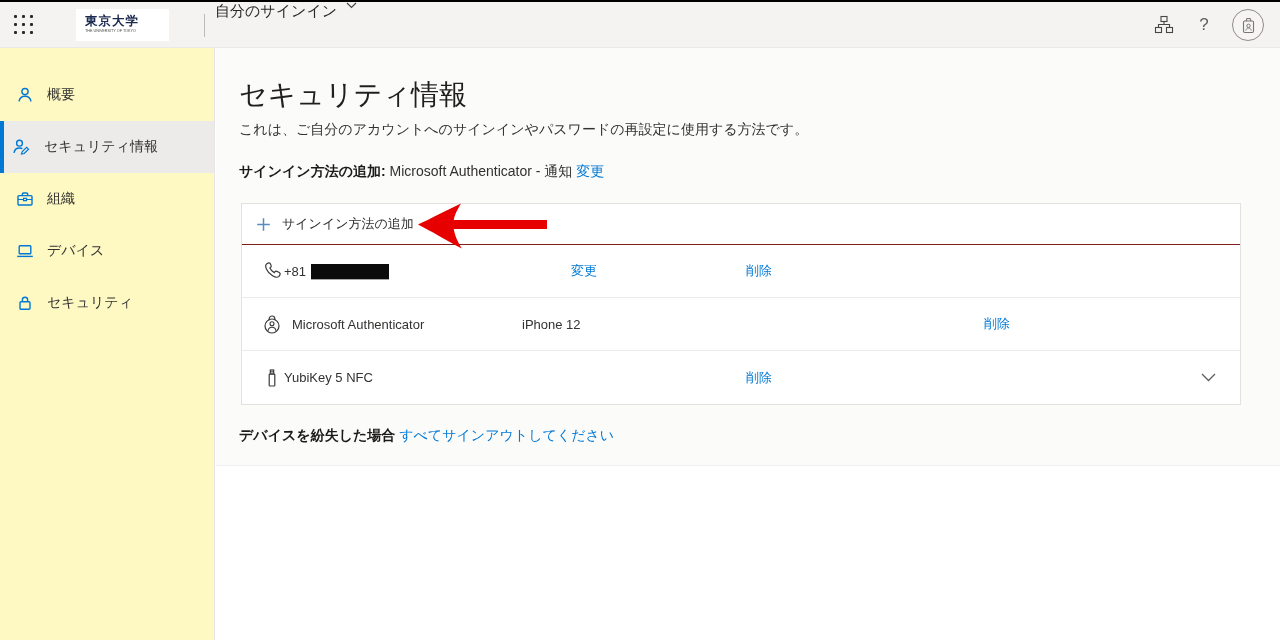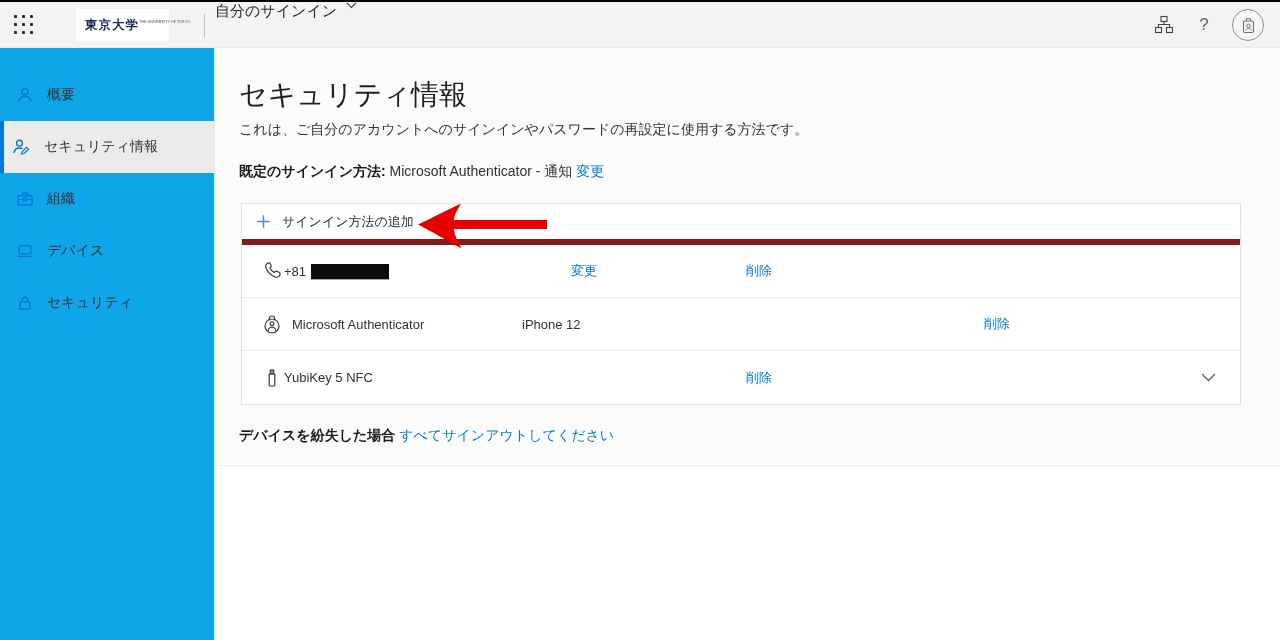--- a/index.html
+++ b/index.html
@@ -10,54 +10,54 @@
 
   
   .header { position:absolute; left:0; top:2px; width:1280px; height:46px;
     background:#f4f3f2; border-bottom:1px solid rgba(0,0,0,0.04); z-index:5; }
   .waffle { position:absolute; left:12px; top:11px; width:24px; height:24px;
     display:grid; grid-template-columns:repeat(3,4px); grid-template-rows:repeat(3,4px);
     gap:4px; place-content:center; cursor:pointer; }
   .waffle span { width:3.4px; height:3.4px; background:#2b2a29; border-radius:1px; }
   .logo-box { position:absolute; left:76px; top:7px; width:93px; height:32px; background:#fff;
     display:flex; align-items:center; padding:2px 5px; gap:4px; }
-  .logo-text { display:flex; flex-direction:row; line-height:1;justify-content:center; }
+  .logo-text { display:flex; flex-direction:column; line-height:1;justify-content:center; }
   .logo-title { font-size:12.5px; font-weight:bold; color:#1d2a50; letter-spacing:1px; white-space:nowrap; }
   .logo-sub { font-size:6px; color:#4a4a48; transform:scale(0.62); transform-origin:left top; white-space:nowrap; margin-top:1px; }
   .header-sep { position:absolute; left:204px; top:12px; width:1px; height:23px; background:#bdbbb9; }
   .page-title-wrap { position:absolute; left:215px; top:0; height:46px; display:flex; gap:9px; cursor:pointer; }
   .page-title { font-size:15px; color:#2b2a29; }
   .hdr-right { position:absolute; right:0; top:0; height:46px; display:flex; align-items:center; }
   .hdr-icon { width:40px; height:46px; display:flex; align-items:center; justify-content:center; cursor:pointer; }
   .help-glyph { font-size:17px; font-weight:300; color:#605e5c; }
   .avatar { width:32px; height:32px; border-radius:50%; border:1px solid #8f8b87; background:#f6f5f4;
     display:flex; align-items:center; justify-content:center; margin:0 16px 0 8px; cursor:pointer; }
 
   
-  .sidebar { position:absolute; left:0; top:48px; width:215px; height:592px; background:#0ea5e9;
+  .sidebar { position:absolute; left:0; top:48px; width:215px; height:592px; background:#fef9c3;
     border-right:1px solid #e6e5e3; padding-top:21px; z-index:4; }
   .side-item { height:52px; display:flex; align-items:center; gap:13px; padding-left:12px;
     border-left:4px solid transparent; cursor:pointer; font-size:14px; color:#323130; }
   .side-item.active { background:#edebe9; border-left-color:#0078d4; padding-left:8px; }
   .side-item svg { flex:0 0 auto; }
 
   
   .content { position:absolute; left:216px; top:48px; width:1064px; height:592px; background:#fbfbfa; }
   .content-lower { position:absolute; left:0; top:417px; width:100%; height:175px; background:#fff;
     border-top:1px solid #f0efee; }
   .main-title { position:absolute; left:23px; top:28px; font-size:28px; font-weight:300; color:#201f1e; }
   .main-desc { position:absolute; left:23px; top:73px; font-size:14px; color:#343332; }
   .default-line { position:absolute; left:23px; top:115px; font-size:14px; color:#323130; }
   .default-line b { font-weight:700; color:#1b1a19; }
   .link { color:#0078d4; text-decoration:none; cursor:pointer; }
 
   .methods-table { position:absolute; left:25px; top:155px; width:1000px; background:#fff;
     border:1px solid #e3e2e0; }
   .add-row { height:41px; display:flex; align-items:center; gap:11px; padding-left:14px;
-    border-bottom:6px solid #7f1d1d; cursor:pointer; }
+    border-bottom:1px solid #7f1d1d; cursor:pointer; }
   .add-label { font-size:13px; color:#323130; }
   .method-row { height:53px; display:flex; align-items:center; border-bottom:1px solid #ecebea; font-size:13px; }
   .method-row:last-child { border-bottom:none; }
   .cell-icon { width:24px; margin-left:18px; display:flex; justify-content:center; }
   .cell-name { width:230px; margin-left:8px; color:#333231; }
   .cell-value { width:287px; color:#333231; display:flex; align-items:center; }
   .cell-change { width:175px; }
   .cell-delete { width:175px; }
   .cell-chevron { flex:1; display:flex; justify-content:flex-end; padding-right:24px; cursor:pointer; }
   .redacted { display:inline-block; width:78px; height:15px; background:#0b0b0b; margin-left:5px;
@@ -169,21 +169,21 @@
   </div>
 </div>
 
 <div class="content">
   <div class="content-lower"></div>
 
   <div class="main-title">セキュリティ情報</div>
   <div class="main-desc">これは、ご自分のアカウントへのサインインやパスワードの再設定に使用する方法です。</div>
 
   <div class="default-line">
-    <b>既定のサインイン方法:</b><span> Microsoft Authenticator - 通知 </span><a class="link">変更</a>
+    <b>サインイン方法の追加:</b><span> Microsoft Authenticator - 通知 </span><a class="link">変更</a>
   </div>
 
   <div class="methods-table">
     <div class="add-row">
       <svg width="15" height="15" viewBox="0 0 15 15">
         <path d="M7.5 1.2 V13.8 M1.2 7.5 H13.8" stroke="#568dbe" stroke-width="1.5"></path>
       </svg>
       <span class="add-label">サインイン方法の追加</span>
     </div>
 

